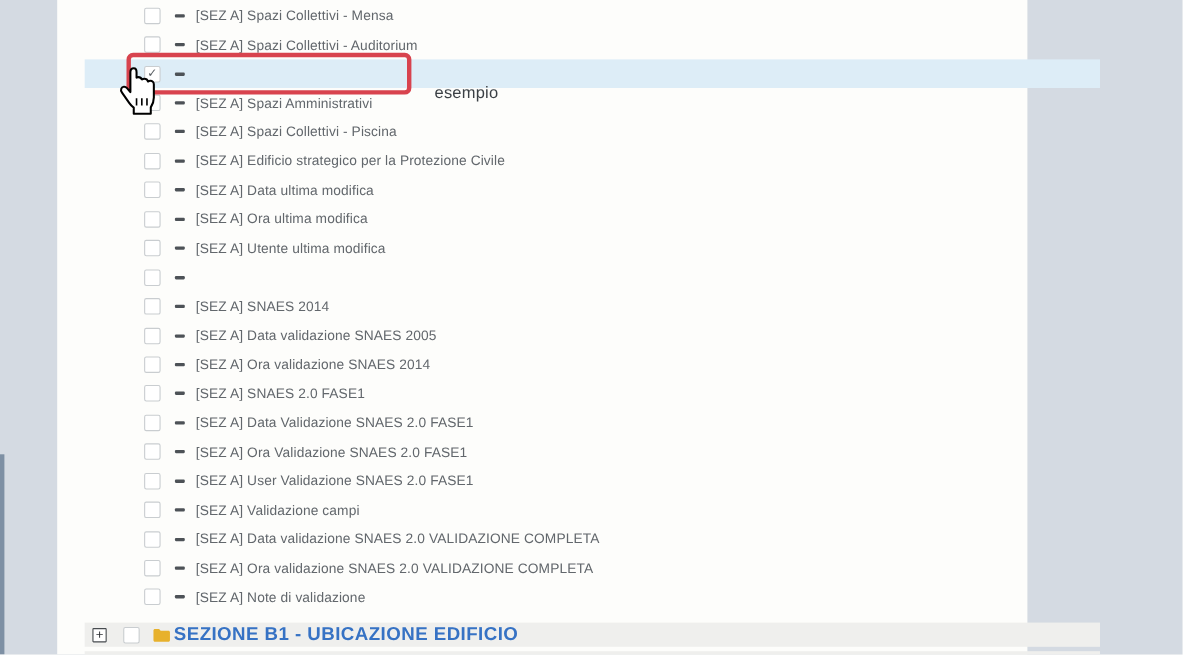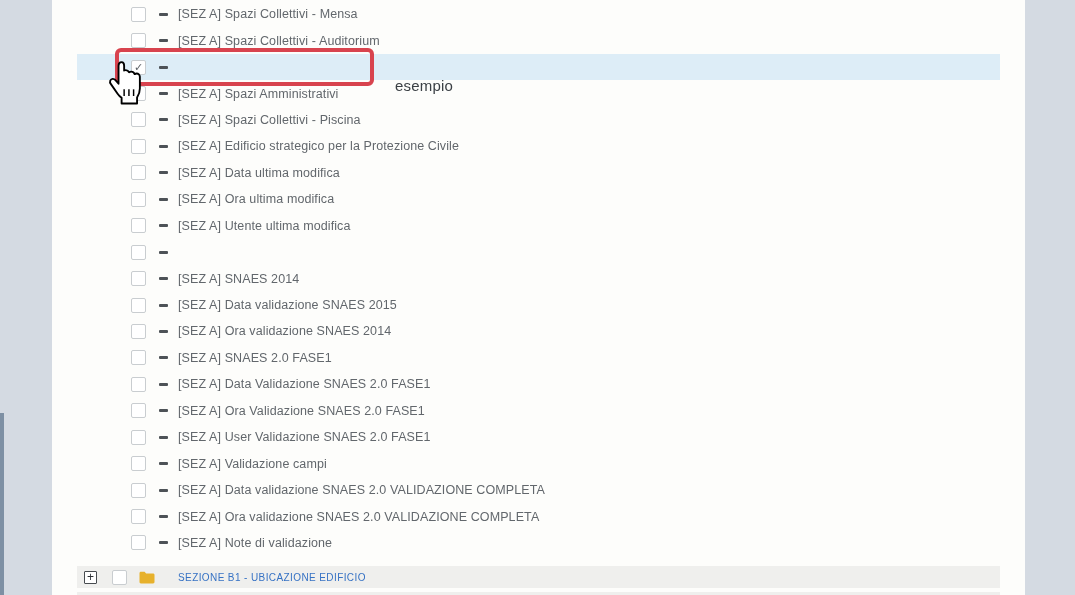--- a/index.html
+++ b/index.html
@@ -6,21 +6,21 @@
   body{
     width:1075px;height:595px;overflow:hidden;position:relative;
     background:#d4dae2;
     font-family:"Liberation Sans", sans-serif;
   }
   .left-strip{
     position:absolute;left:0;top:413px;width:4px;height:182px;
     background:#7e90a4;
   }
   .content{
-    position:absolute;left:52px;top:0;width:973px;height:595px;
+    position:absolute;left:52px;top:0;width:882px;height:595px;
     background:#fdfdfb;
   }
   .tree{
     position:absolute;left:25px;top:1px;width:923px;
   }
   .row{
     height:26.45px;display:flex;align-items:center;position:relative;
   }
   .row.highlighted{background:#ddedf7;}
   .checkbox{
@@ -56,21 +56,21 @@
   }
   .expander{
     width:13px;height:13px;box-sizing:border-box;margin-left:7px;
     border:1px solid #474b4f;background:#fff;border-radius:1px;
     display:flex;align-items:center;justify-content:center;
     font-size:12px;line-height:10px;color:#2c2f33;flex:0 0 auto;
   }
   .section-row .checkbox{margin-left:15px;}
   .folder{margin-left:12px;flex:0 0 auto;display:block;}
   .section-label{
-    margin-left:23px;font-size:10px;font-weight:normal;color:#3672c4;
+    margin-left:3px;font-size:17px;font-weight:bold;color:#3672c4;
     letter-spacing:0.4px;white-space:nowrap;
   }
   .partial-row{
     height:6px;margin-top:4px;background:#efefed;
   }
 </style>
 </head>
 <body style="background: rgb(212, 218, 226);">
 
 <div class="left-strip" style="background: rgb(126, 144, 164);"></div>
@@ -139,21 +139,21 @@
 
   <div class="row">
     <span class="checkbox"></span>
     <span class="dash"></span>
     <span class="label">[SEZ A] SNAES 2014</span>
   </div>
 
   <div class="row">
     <span class="checkbox"></span>
     <span class="dash"></span>
-    <span class="label">[SEZ A] Data validazione SNAES 2015</span>
+    <span class="label">[SEZ A] Data validazione SNAES 2005</span>
   </div>
 
   <div class="row">
     <span class="checkbox"></span>
     <span class="dash"></span>
     <span class="label">[SEZ A] Ora validazione SNAES 2014</span>
   </div>
 
   <div class="row">
     <span class="checkbox"></span>

